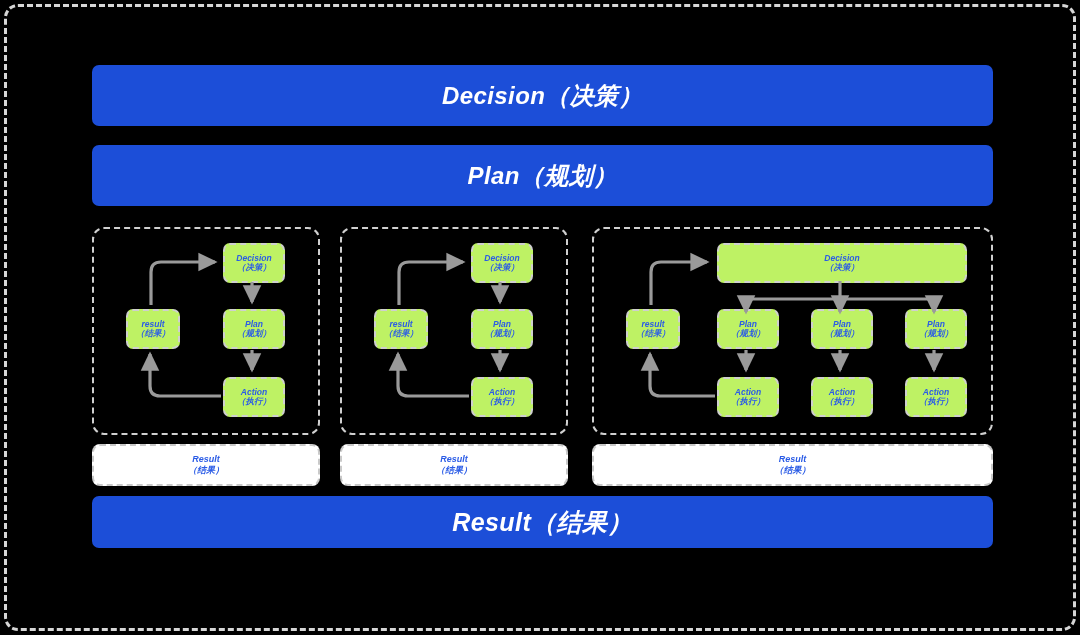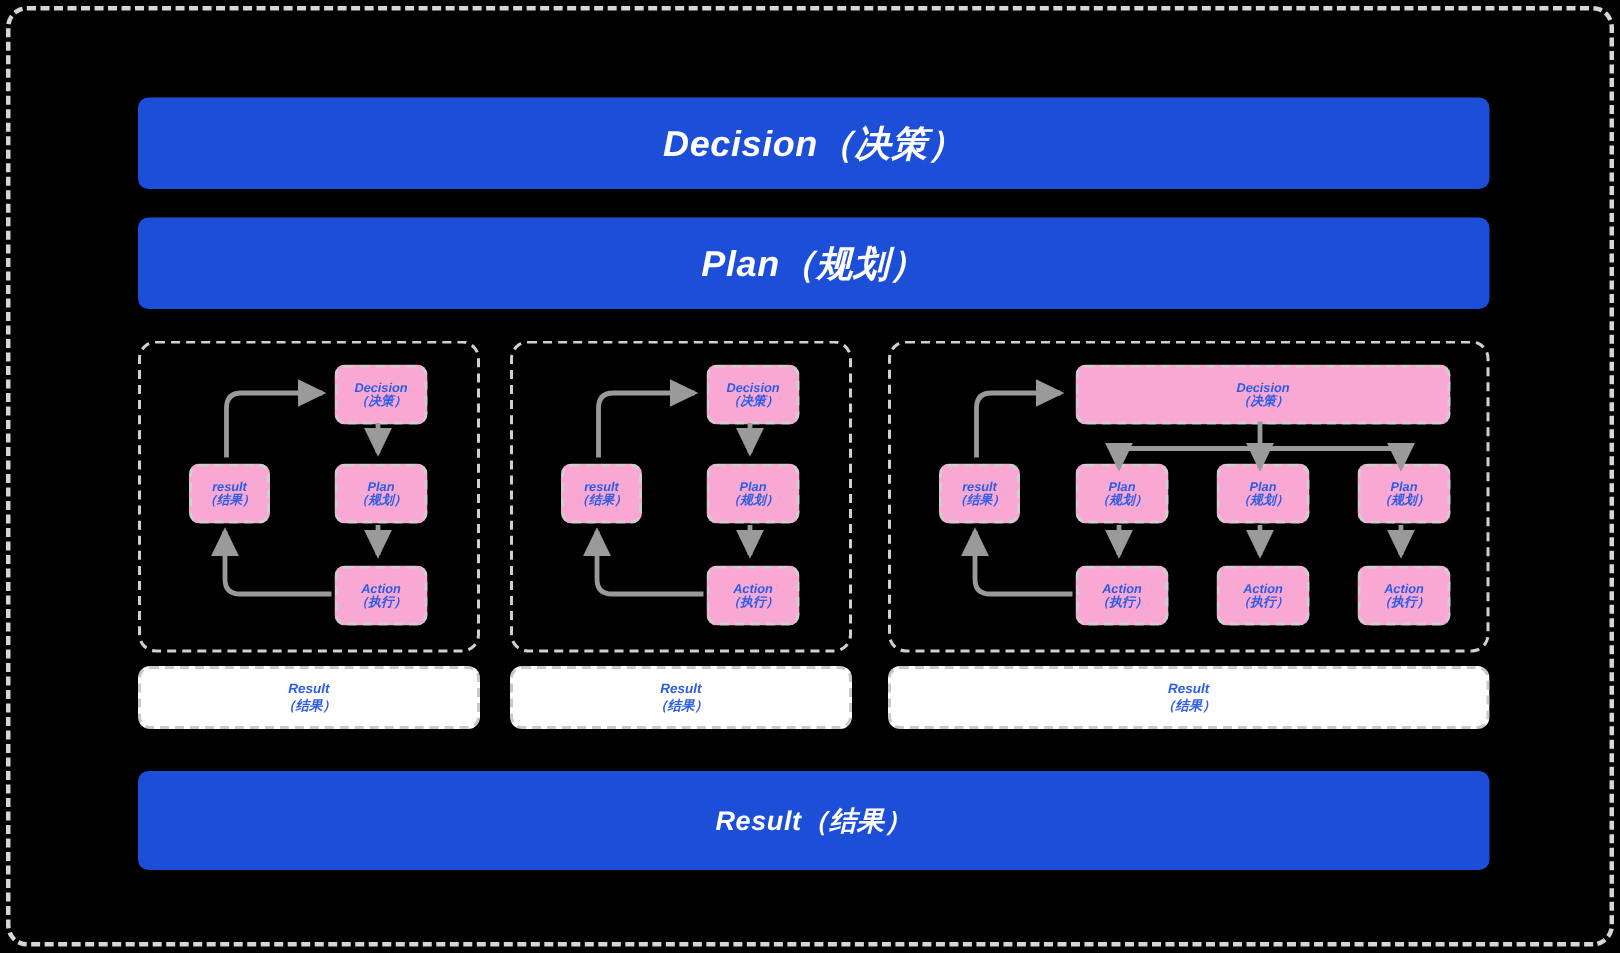--- a/index.html
+++ b/index.html
@@ -35,21 +35,21 @@
     display: flex;
     align-items: center;
     justify-content: center;
     color: #ffffff;
     font-style: italic;
     font-weight: 600;
     letter-spacing: .4px;
   }
   #bar-decision { top: 65px;  height: 61px; font-size: 24px; }
   #bar-plan     { top: 145px; height: 61px; font-size: 24px; }
-  #bar-result   { top: 514px; height: 66px; font-size: 18px; }
+  #bar-result   { top: 496px; height: 52px; font-size: 25px; }
 
   
   .group {
     position: absolute;
     top: 227px;
     height: 208px;
     border: 2.5px dashed #d0d0d0;
     border-radius: 12px;
   }
   #group-1 { left: 92px;  width: 228px; }
@@ -74,21 +74,21 @@
     font-size: 9px;
     line-height: 11px;
   }
   #gresult-1 { left: 92px;  width: 228px; }
   #gresult-2 { left: 340px; width: 228px; }
   #gresult-3 { left: 592px; width: 401px; }
 
   
   .node {
     position: absolute;
-    background: #f9a8d4;
+    background: #bef264;
     border: 2px dashed #cfcfcf;
     border-radius: 7px;
     display: flex;
     flex-direction: column;
     align-items: center;
     justify-content: center;
     color: #2b5ce6;
     font-style: italic;
     font-weight: 700;
     font-size: 8.5px;

